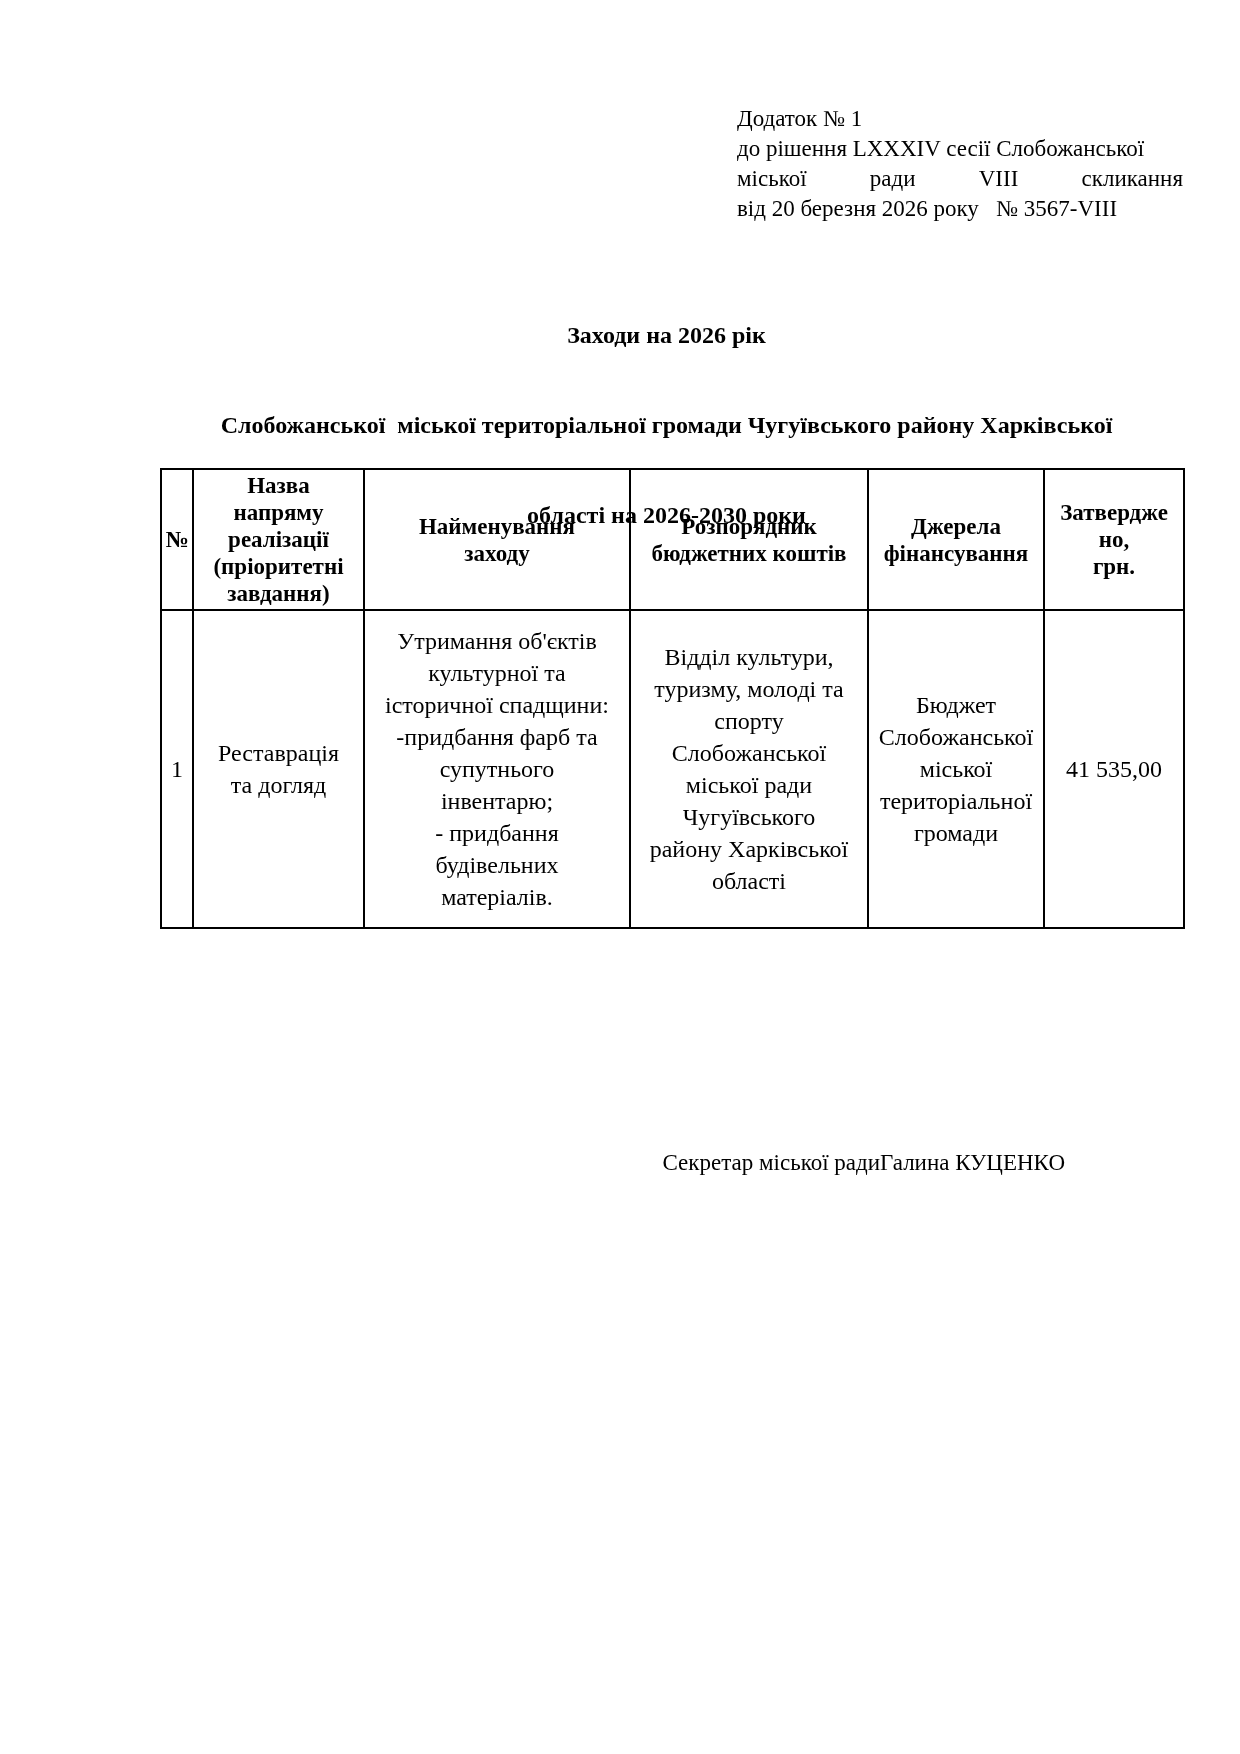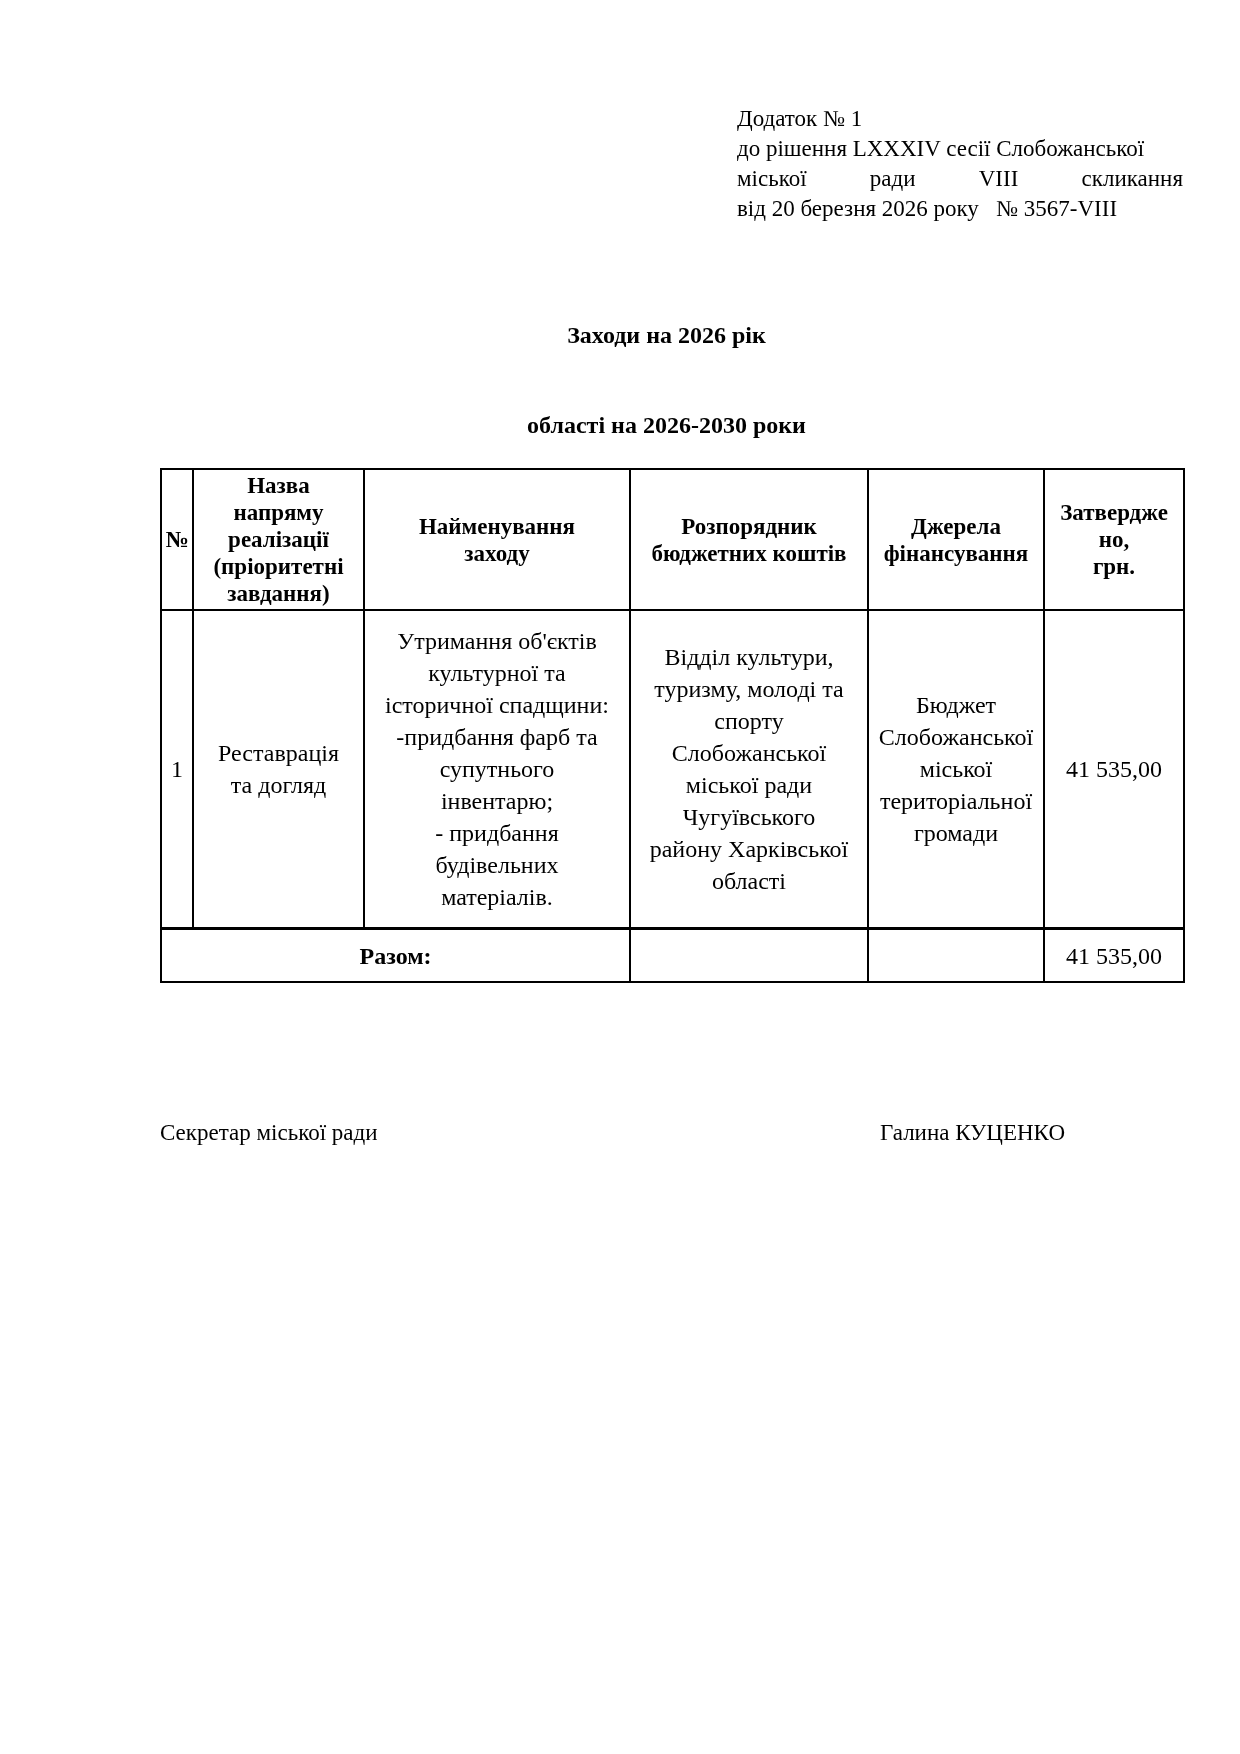--- a/index.html
+++ b/index.html
@@ -44,22 +44,22 @@
     white-space:pre-line;height:312px;
   }
   .cell-left{text-align:left;padding-left:9px;}
   .trow td{
     height:47px;font-size:24px;line-height:30px;
     border-top:3px solid #000;
   }
   .total-label{font-weight:bold;}
   
   .sig{
-    position:absolute;left:160px;top:1118px;right:175px;
-    display:flex;justify-content:space-between;
+    position:absolute;left:160px;top:1148px;right:175px;
+    display:flex;justify-content:flex-end;
     font-size:23px;line-height:30px;
   }
 </style>
 </head>
 <body>
 
 <div class="page">
 
   <div class="annex">
     <div class="annex-line">Додаток № 1</div>
@@ -68,20 +68,21 @@
       <span>міської</span>
       <span>ради</span>
       <span>VIII</span>
       <span>скликання</span>
     </div>
     <div class="annex-line">від 20 березня 2026 року   № 3567-VIII</div>
   </div>
 
   <div class="title">
     <div>Заходи на 2026 рік</div>
+    <div>Слобожанської  міської територіальної громади Чугуївського району Харківської</div>
     <div>області на 2026-2030 роки</div>
   </div>
 
   <table class="t">
     <colgroup>
       <col style="width:32px">
       <col style="width:171px">
       <col style="width:266px">
       <col style="width:238px">
       <col style="width:176px">
@@ -126,26 +127,20 @@
 Чугуївського
 району Харківської
 області</td>
         <td>Бюджет
 Слобожанської
 міської
 територіальної
 громади</td>
         <td>41 535,00</td>
       </tr>
-      <tr class="trow">
-        <td colspan="3" class="total-label">Разом:</td>
-        <td></td>
-        <td></td>
-        <td>41 535,00</td>
-      </tr>
     </tbody>
   </table>
 
   <div class="sig">
     <span>Секретар міської ради</span>
     <span>Галина КУЦЕНКО</span>
   </div>
 
 </div>
 

